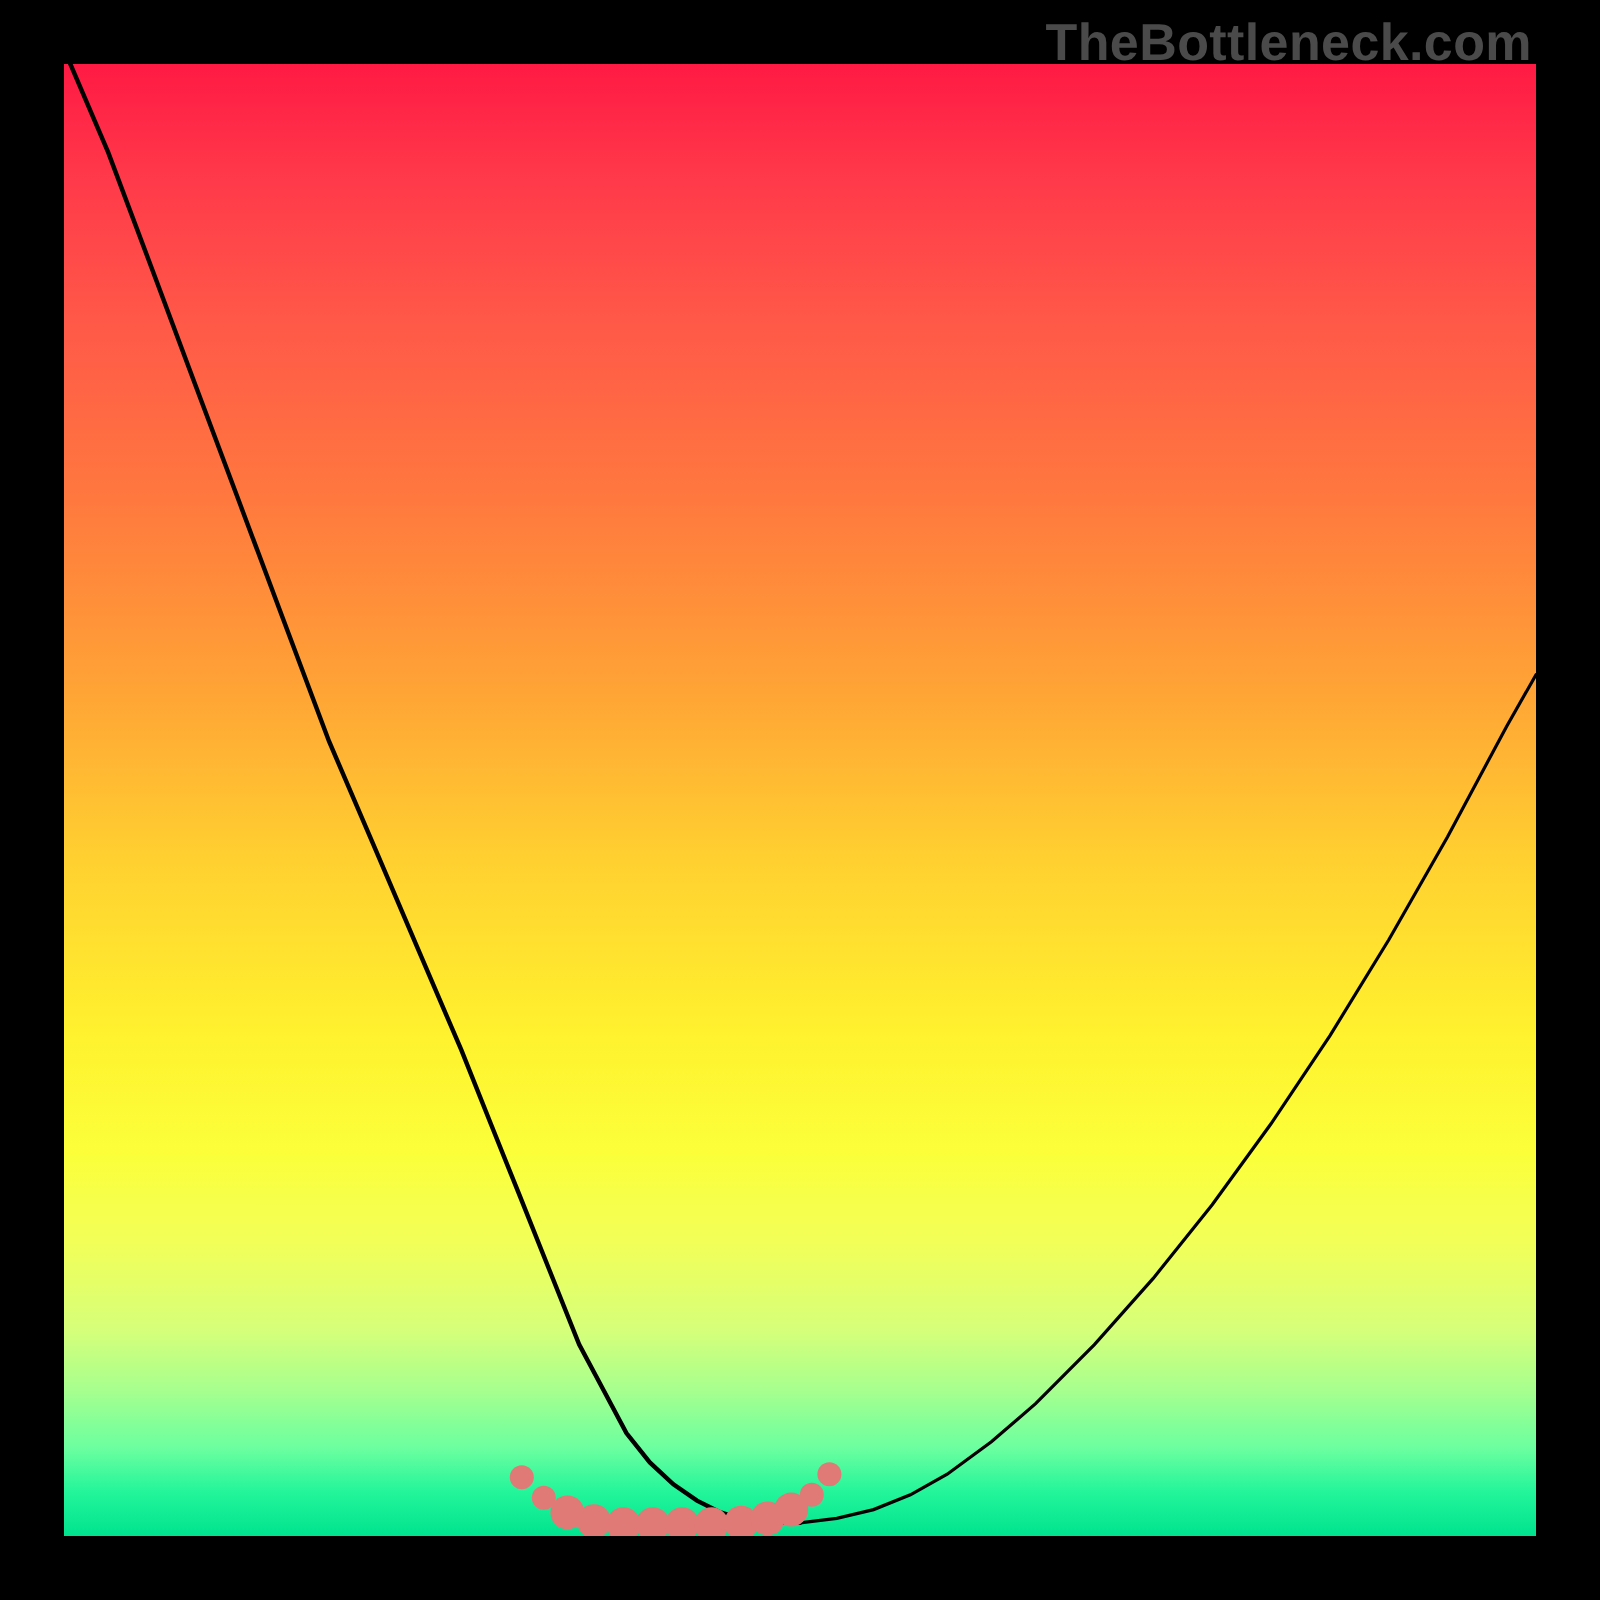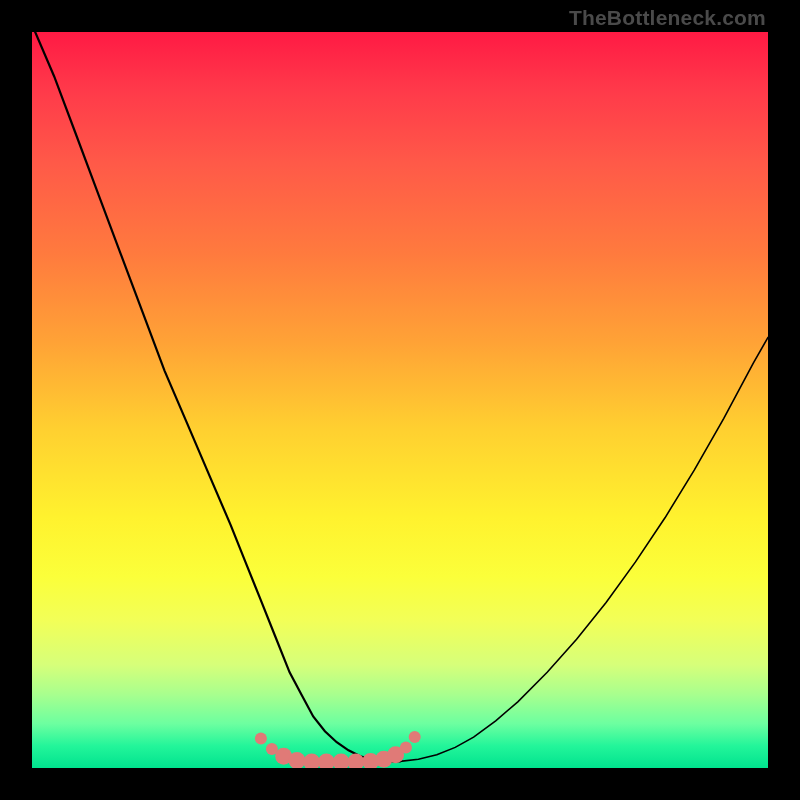--- a/index.html
+++ b/index.html
@@ -41,21 +41,21 @@
       #6cffa0 94%,
       #23f59a 97%,
       #00e38e 100%
     );
     overflow: hidden;
   }
   .watermark {
     position: absolute;
     top: 6px;
     right: 34px;
-    font-size: 21px;
+    font-size: 26px;
     font-weight: 600;
     color: #4a4a4a;
     letter-spacing: 0.2px;
     font-family: Arial, Helvetica, sans-serif;
   }
   svg.curve {
     position: absolute;
     left: 0;
     top: 0;
     width: 736px;

